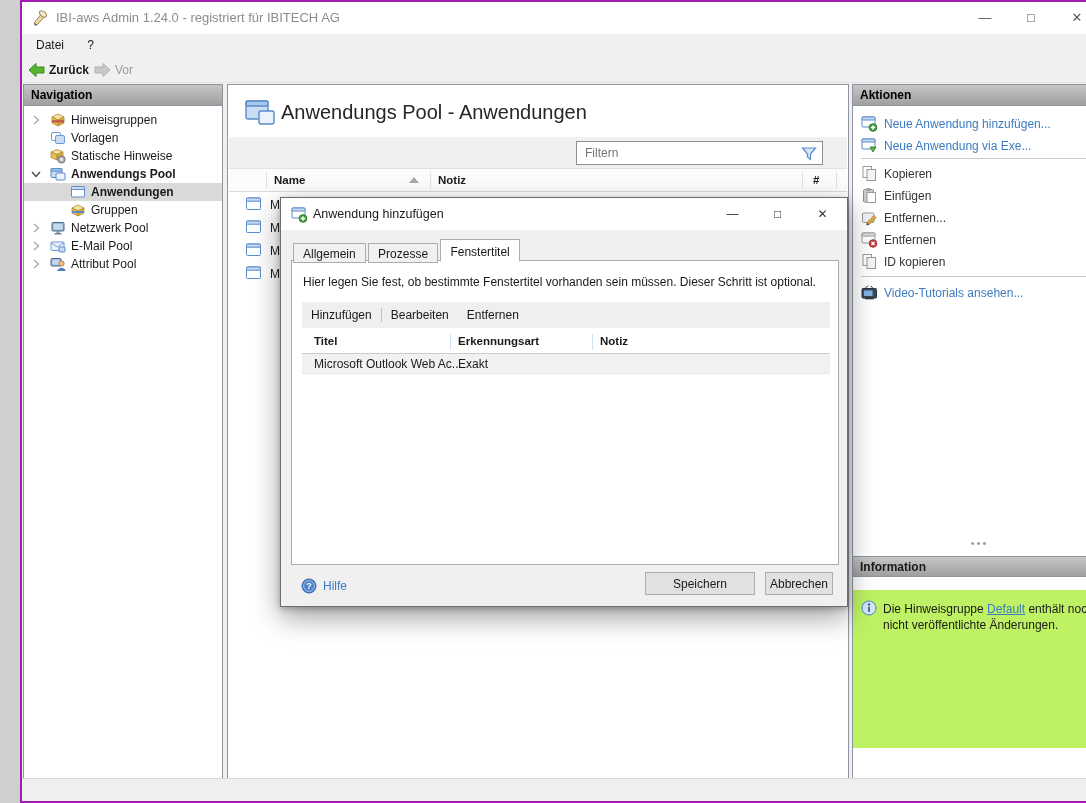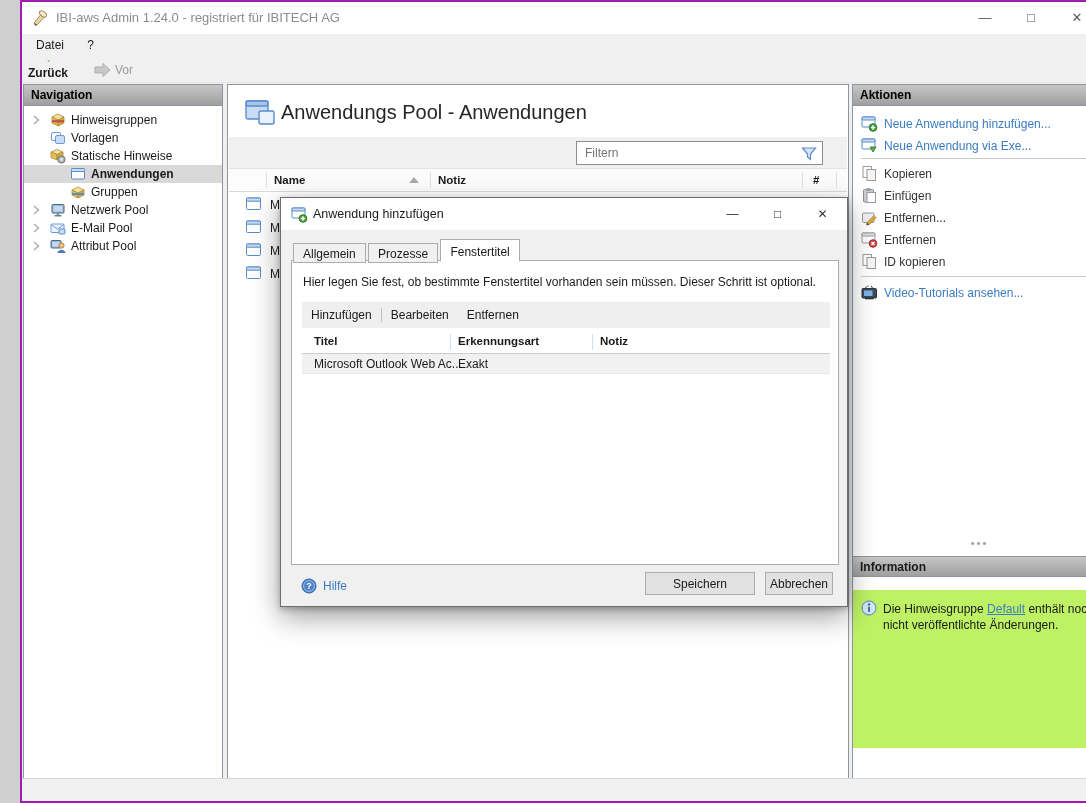--- a/index.html
+++ b/index.html
@@ -13,21 +13,21 @@
   .titlebar .app-ic { position:absolute; left:10px; top:8px; }
   .win-controls { position:absolute; right:4px; top:0; height:32px; display:flex; }
   .win-controls span { width:46px; text-align:center; line-height:32px; color:#5A5A5A; font-size:13px; cursor:default; }
 
   
   .menubar { position:absolute; left:0; top:32px; width:100%; height:23px; background:#F0F0F0; }
   .menubar span { display:inline-block; padding:4px 10px 0 10px; height:23px; font-size:12px; color:#1A1A1A; }
   .menubar span:first-child { margin-left:4px; }
   .toolbar { position:absolute; left:0; top:55px; width:100%; height:26px; background:#F0F0F0; border-bottom:1px solid #E4E4E4; }
   .tool-btn { position:absolute; top:3px; height:20px; display:flex; align-items:center; gap:4px; }
-  .tool-btn.back { left:6px; font-weight:bold; color:#1A1A1A;flex-direction:column; }
+  .tool-btn.back { left:6px; font-weight:bold; color:#1A1A1A; }
   .tool-btn.fwd  { left:72px; color:#9B9B9B; }
 
   
   .panel { position:absolute; background:#fff; border:1px solid #8E959E; }
   .panel-header { height:21px; background:linear-gradient(#C6C6C6,#9F9F9F); border-bottom:1px solid #8E959E;
                   font-weight:bold; font-size:12px; color:#000; padding:3px 0 0 7px; }
 
   
   .nav-panel { left:1px; top:82px; width:200px; height:697px; }
   .tree { padding-top:5px; }
@@ -176,20 +176,31 @@
         <svg class="tree-ic" width="16" height="16" viewBox="0 0 16 16">
           <polygon points="1,4 7,1.5 13,4 7,6.5" fill="#F3E3A2" stroke="#B08C30" stroke-width="0.8"></polygon>
           <polygon points="1,4 7,6.5 7,12 1,9.5" fill="#E5BE55" stroke="#B08C30" stroke-width="0.8"></polygon>
           <polygon points="13,4 7,6.5 7,12 13,9.5" fill="#D8AC3E" stroke="#B08C30" stroke-width="0.8"></polygon>
           <circle cx="11.5" cy="11.5" r="3.6" fill="#AEB4BA" stroke="#6E7479"></circle>
           <circle cx="11.5" cy="11.5" r="1.4" fill="#E8EAEC"></circle>
         </svg>
         <span class="tree-lbl">Statische Hinweise</span>
       </div>
 
+      <div class="tree-row">
+        <svg class="tree-arrow" viewBox="0 0 12 12">
+            <polyline points="2,4 6,8.5 10,4" fill="none" stroke="#4A4A4A" stroke-width="1.4"></polyline>
+          </svg>
+        <svg class="tree-ic" width="16" height="16" viewBox="0 0 16 16">
+          <rect x="1" y="2.5" width="11" height="9" rx="1" fill="#C8DCF4" stroke="#5B8BC9"></rect>
+          <rect x="1" y="2.5" width="11" height="2.6" rx="1" fill="#9FC2E8" stroke="#5B8BC9"></rect>
+          <rect x="6" y="7" width="9" height="7" rx="1" fill="#EAF2FB" stroke="#5B8BC9"></rect>
+        </svg>
+        <span class="tree-lbl bold">Anwendungs Pool</span>
+      </div>
 
       <div class="tree-row child selected">
         <svg class="tree-ic" width="16" height="16" viewBox="0 0 16 16">
           <rect x="1.5" y="2.5" width="13" height="10.5" rx="1" fill="#FDFEFF" stroke="#5B8BC9"></rect>
           <rect x="1.5" y="2.5" width="13" height="3" rx="1" fill="#C8DCF4" stroke="#5B8BC9"></rect>
         </svg>
         <span class="tree-lbl bold">Anwendungen</span>
       </div>
 
       <div class="tree-row child">

